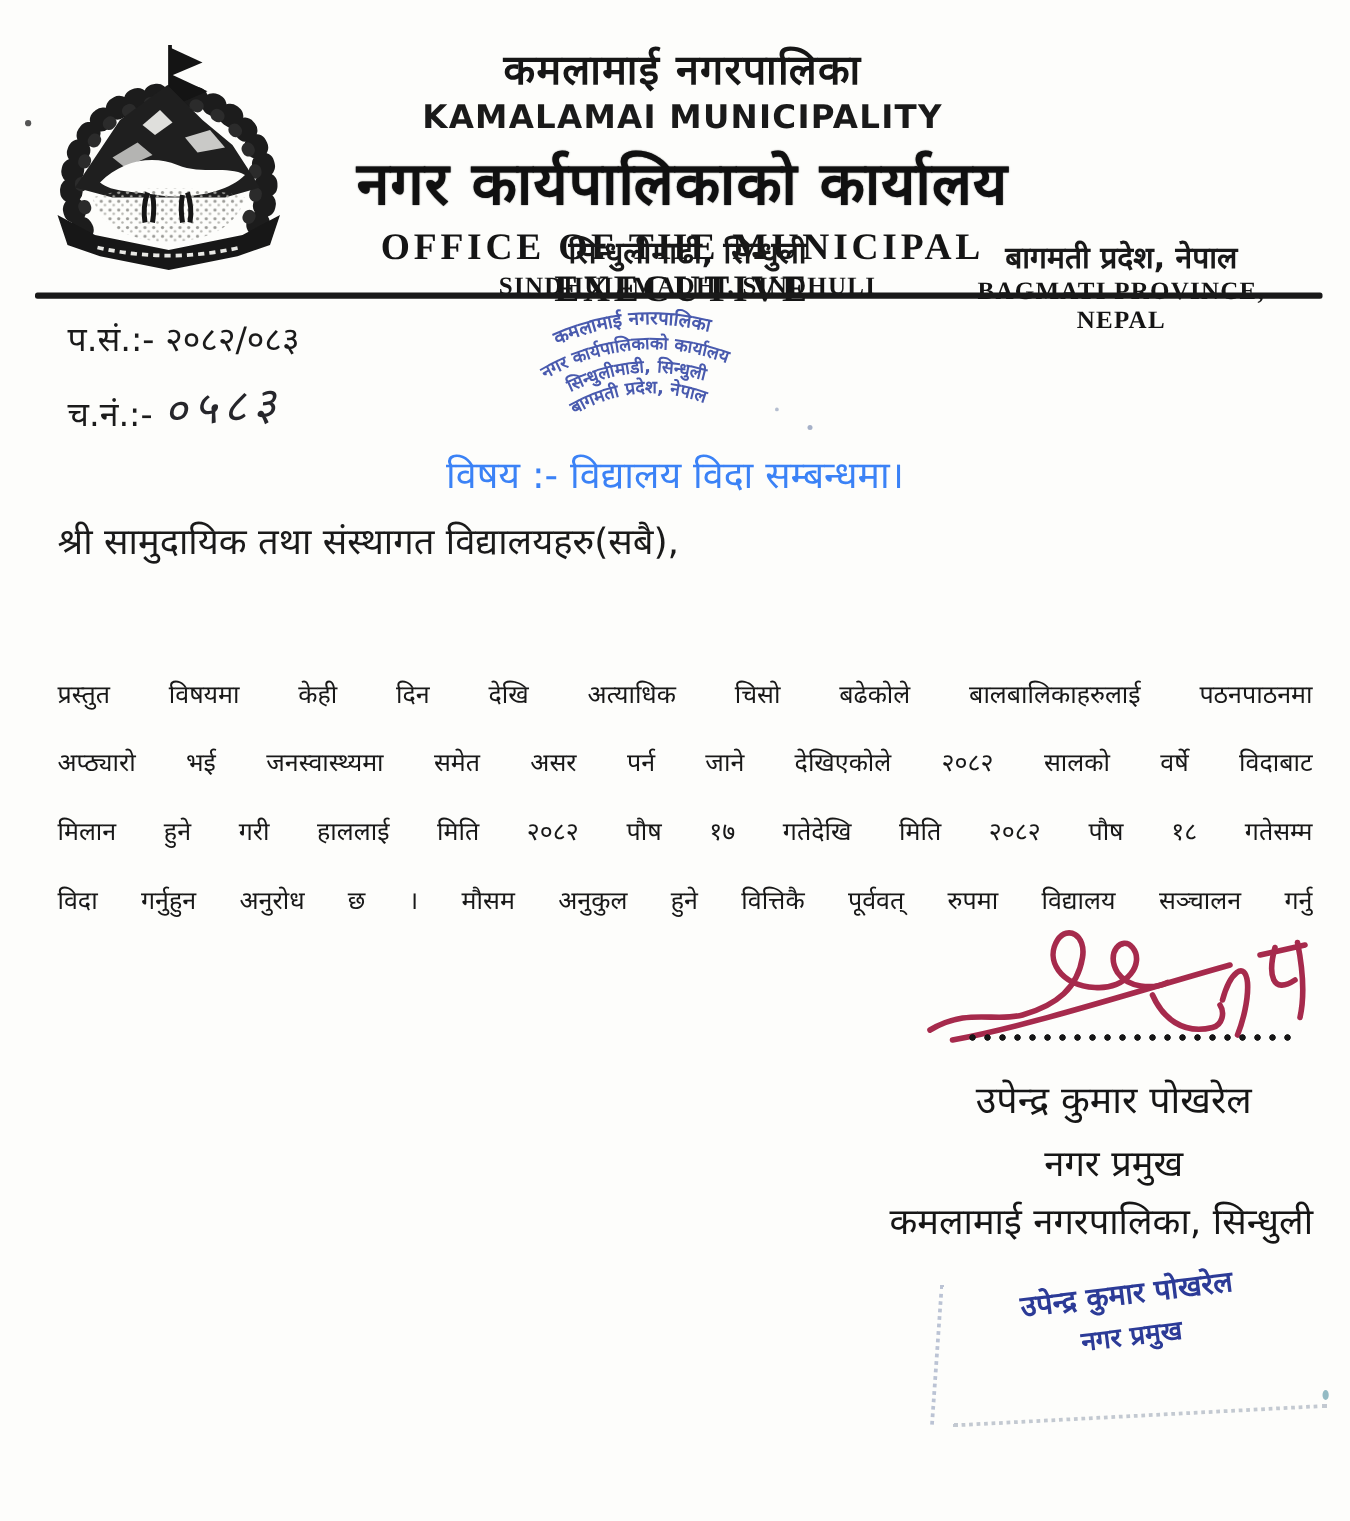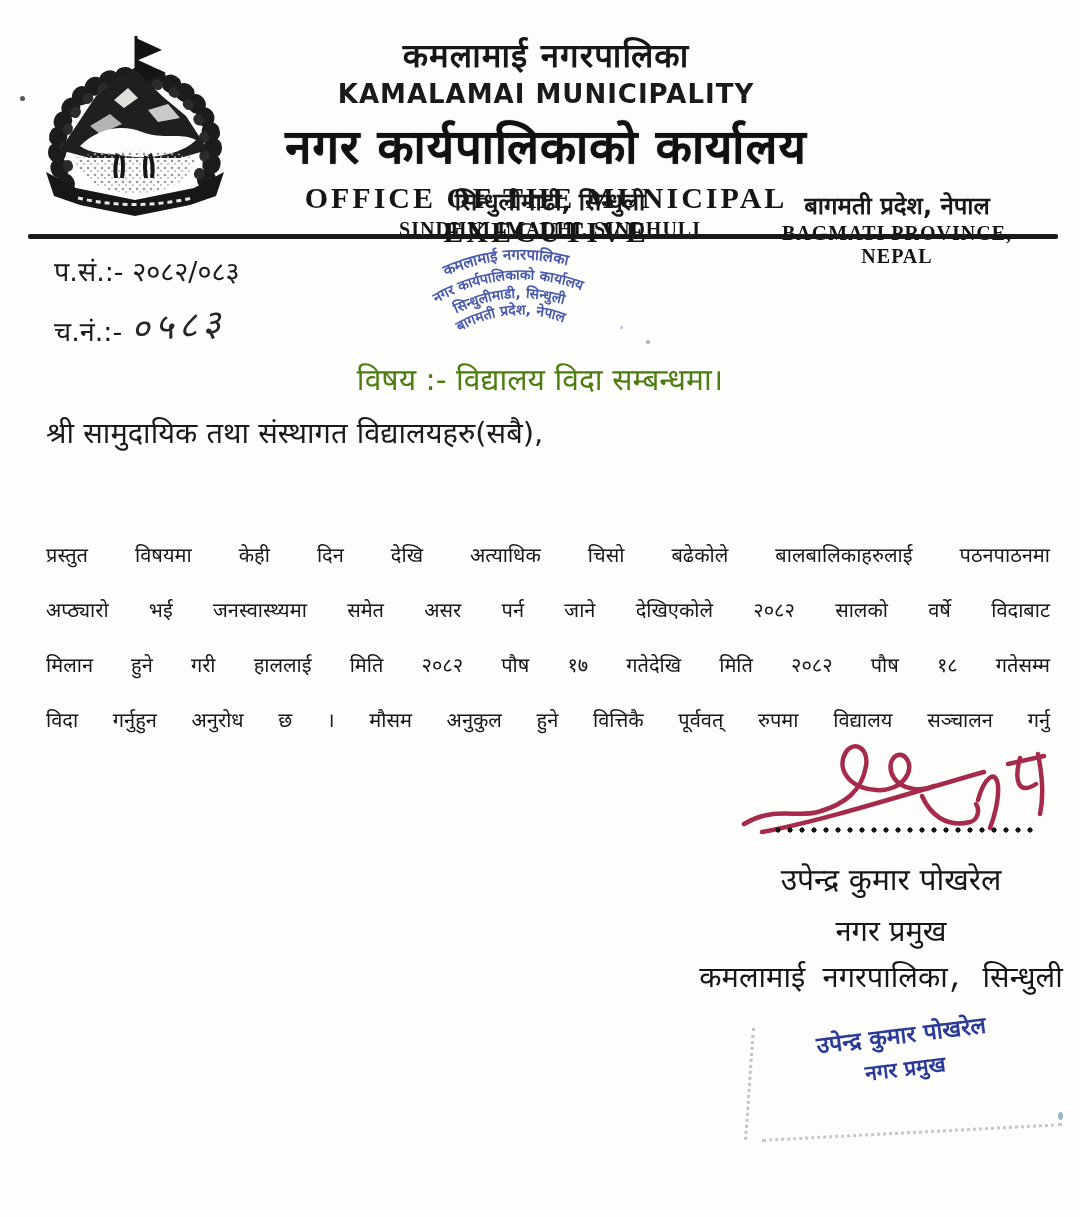--- a/index.html
+++ b/index.html
@@ -35,39 +35,39 @@
   .dateline{position:absolute;left:728px;top:250px;font-size:28px;color:#1b1b1b;}
   .dispatch{position:absolute;left:54px;top:303px;font-size:27px;color:#1b1b1b;}
   .dispatch .hand{display:inline-block;font-size:36px;font-style:italic;letter-spacing:5px;
       transform:rotate(-4deg) translateY(-3px);color:#26262b;font-weight:500;}
   
   .round-stamp{position:absolute;left:392px;top:226px;width:232px;height:122px;
       transform:rotate(-5deg);opacity:.92;}
   .round-stamp text{font-family:"DejaVu Sans",sans-serif;font-weight:bold;}
   
   .subject{position:absolute;left:0;top:358px;width:1080px;text-align:center;
-      font-size:30px;color:#4d7c0f;}
+      font-size:30px;color:#3b82f6;}
   .addr{position:absolute;left:46px;font-size:29px;color:#1a1a1a;}
   .addr1{top:412px;} .addr2{top:460px;}
   .body-par{position:absolute;left:46px;top:528px;width:1004px;}
   .bline{font-size:20px;line-height:55px;height:55px;color:#181818;
       text-align:justify;text-align-last:justify;white-space:nowrap;
       display:flex;justify-content:space-between;}
   .bline.plain{display:block;text-align:left;text-align-last:left;}
   
   .sig-svg{position:absolute;left:726px;top:726px;width:334px;height:122px;}
   .dotline{position:absolute;left:772px;top:822px;width:266px;height:12px;
       background-image:radial-gradient(circle,#151515 2.3px,transparent 2.9px);
       background-size:12px 12px;background-position:0 2px;background-repeat:repeat-x;}
   .sig-name{position:absolute;left:738px;top:858px;width:306px;text-align:center;
       font-size:30px;color:#161616;}
   .sig-title{position:absolute;left:738px;top:910px;width:306px;text-align:center;
       font-size:29px;color:#161616;}
   .sig-org{position:absolute;left:688px;top:956px;width:386px;text-align:center;
-      font-size:29px;color:#161616;font-family:Liberation Mono, monospace;}
+      font-size:29px;color:#161616;}
   
   .name-stamp{position:absolute;left:788px;top:1018px;width:230px;text-align:center;
       transform:rotate(-7deg);color:#2c3b97;}
   .name-stamp .l1{font-size:23px;font-weight:bold;}
   .name-stamp .l2{font-size:21px;font-weight:bold;margin-top:4px;}
   .stamp-edge-left{position:absolute;left:748px;top:1028px;width:3px;height:112px;
       border-left:3px dotted #6d7fa6;opacity:.45;transform:rotate(4deg);}
   .stamp-edge-bottom{position:absolute;left:762px;top:1128px;width:300px;height:3px;
       border-bottom:3px dotted #8b97a9;opacity:.5;transform:rotate(-3deg);}
   .speck{position:absolute;border-radius:50%;}

